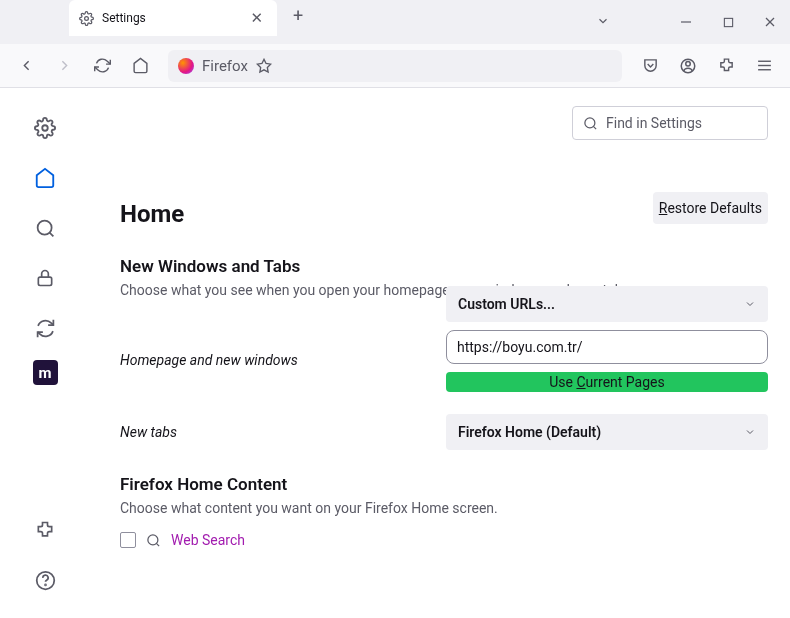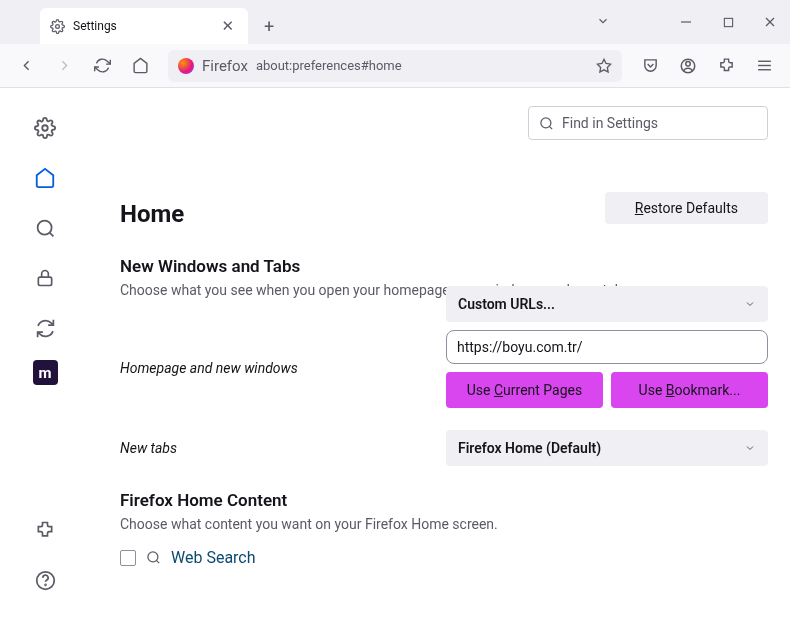--- a/index.html
+++ b/index.html
@@ -1,19 +1,19 @@
 <!DOCTYPE html>
 <html><head>
   <meta charset="utf-8">
   <style>
     * { margin: 0; padding: 0; box-sizing: border-box; font-family: -apple-system, BlinkMacSystemFont, "Segoe UI", Roboto, sans-serif; }
     body { width: 790px; height: 618px; background: #fff; overflow: hidden; position: relative; }
     
     
-    .tab-bar { height: 44px; background: #f0f0f4; display: flex; align-items: flex-end; padding-left: 40px; position: relative; }
+    .tab-bar { height: 44px; background: #f0f0f4; display: flex; padding-left: 69px; position: relative; }
     .tab { background: #fff; height: 36px; width: 208px; border-radius: 6px 6px 0 0; display: flex; align-items: center; padding: 0 10px; gap: 8px; font-size: 12px; color: #15141a; position: relative; }
     .tab-close { margin-left: auto; font-size: 15px; color: #5b5b66; cursor: pointer; padding: 2px 4px; }
     .new-tab { width: 30px; height: 30px; display: flex; align-items: center; justify-content: center; margin-left: 6px; margin-bottom: 3px; font-size: 18px; color: #5b5b66; cursor: pointer; }
     .window-controls { position: absolute; right: 8px; top: 0; height: 44px; display: flex; align-items: center; gap: 18px; }
     .win-ctrl { width: 24px; height: 24px; display: flex; align-items: center; justify-content: center; color: #5b5b66; cursor: pointer; }
     .tab-dropdown { position: absolute; right: 180px; top: 14px; color: #5b5b66; }
     
     
     .toolbar { height: 44px; background: #f9f9fb; display: flex; align-items: center; padding: 0 10px; gap: 6px; border-bottom: 1px solid #e0e0e6; }
     .toolbar-btn { width: 32px; height: 32px; display: flex; align-items: center; justify-content: center; color: #5b5b66; cursor: pointer; border-radius: 4px; }
@@ -26,37 +26,37 @@
     
     
     .content-area { display: flex; height: calc(100% - 88px); }
     .sidebar { width: 90px; display: flex; flex-direction: column; align-items: center; padding-top: 22px; gap: 14px; }
     .sidebar-item { width: 36px; height: 36px; display: flex; align-items: center; justify-content: center; border-radius: 4px; cursor: pointer; color: #5b5b66; }
     .sidebar-item.active { color: #0060df; }
     .sidebar-item.badge { background: #20123a; color: #fff; border-radius: 4px; width: 25px; height: 25px; font-weight: bold; font-size: 15px; }
     .sidebar-bottom { margin-top: auto; margin-bottom: 20px; display: flex; flex-direction: column; gap: 14px; align-items: center; }
     
     .main { flex: 1; padding: 18px 22px 0 30px; overflow: hidden; }
-    .search-box { float: right; width: 240px; height: 34px; border: 1px solid #cfcfd8; border-radius: 4px; display: flex; align-items: center; padding: 0 10px; gap: 8px; color: #5b5b66; font-size: 14px; }
+    .search-box { float: right; width: 196px; height: 34px; border: 1px solid #cfcfd8; border-radius: 4px; display: flex; align-items: center; padding: 0 10px; gap: 8px; color: #5b5b66; font-size: 14px; }
     
     .header-row { clear: both; display: flex; justify-content: space-between; align-items: center; padding-top: 48px; }
     .page-title { font-size: 24px; font-weight: 700; color: #15141a; margin-top: 12px; }
-    .restore-btn { background: #f0f0f4; border: none; padding: 8px 30px; font-size: 14px; color: #15141a; border-radius: 4px; cursor: pointer; }
+    .restore-btn { background: #f0f0f4; border: none; padding: 8px 6px; font-size: 14px; color: #15141a; border-radius: 4px; cursor: pointer; }
     .restore-btn .underline { text-decoration: underline; }
     
     .section-title { font-size: 17px; font-weight: 600; color: #15141a; margin-top: 28px; }
     .section-desc { font-size: 14px; color: #5b5b66; margin-top: 6px; }
     
     .form-row { display: flex; align-items: center; margin-top: 30px; gap: 20px; }
     .form-label { font-size: 14px; color: #15141a; width: 310px; font-style: italic; }
     .form-controls { flex: 1; display: flex; flex-direction: column; gap: 8px; }
     .select-box { width: 322px; height: 36px; background: #f0f0f4; border: none; border-radius: 4px; padding: 0 12px; display: flex; align-items: center; justify-content: space-between; font-size: 14px; color: #15141a; cursor: pointer; font-weight: 600; }
     .text-input { width: 322px; height: 34px; border: 1px solid #8f8f9d; border-radius: 8px; padding: 0 10px; font-size: 14px; color: #15141a; }
     .btn-row { display: flex; gap: 8px; }
-    .secondary-btn { flex: 1; height: 36px; background: #d946ef; border: none; border-radius: 4px; font-size: 14px; color: #15141a; cursor: pointer; }
+    .secondary-btn { flex: 1; height: 20px; background: #22c55e; border: none; border-radius: 4px; font-size: 14px; color: #15141a; cursor: pointer; }
     .secondary-btn .underline { text-decoration: underline; }
     
     .checkbox-row { display: flex; align-items: center; gap: 10px; margin-top: 16px; }
     .checkbox { width: 16px; height: 16px; border: 1.5px solid #8f8f9d; border-radius: 2px; }
     
     svg { display: block; }
     
     .ff-logo { width: 16px; height: 16px; background: radial-gradient(circle at 30% 30%, #ff9500, #e31587 60%, #9059ff); border-radius: 50%; }
   </style>
 </head>
@@ -117,21 +117,20 @@
       </svg>
     </div>
   <div class="toolbar-btn">
       <svg width="17" height="17" viewBox="0 0 24 24" fill="none" stroke="#5b5b66" stroke-width="2">
         <path d="M3 9l9-7 9 7v11a2 2 0 0 1-2 2H5a2 2 0 0 1-2-2z"></path>
       </svg>
     </div>
   <div class="url-bar">
     <div class="ff-logo"></div>
     <span class="url-prefix">Firefox</span>
-    <span class="url-text">about:preferences#home</span>
     <span class="url-star">
         <svg width="16" height="16" viewBox="0 0 24 24" fill="none" stroke="#5b5b66" stroke-width="2">
           <polygon points="12 2 15.09 8.26 22 9.27 17 14.14 18.18 21.02 12 17.77 5.82 21.02 7 14.14 2 9.27 8.91 8.26 12 2"></polygon>
         </svg>
       </span>
   </div>
   <div class="toolbar-right">
     <div class="toolbar-btn">
         <svg width="17" height="17" viewBox="0 0 24 24" fill="none" stroke="#5b5b66" stroke-width="2">
           <path d="M4 4h16v8a8 8 0 0 1-16 0V4z"></path>
@@ -230,21 +229,20 @@
       <div class="form-controls" style="margin-top:-42px">
         <div class="select-box">
           <span>Custom URLs...</span>
           <svg width="12" height="12" viewBox="0 0 24 24" fill="none" stroke="#5b5b66" stroke-width="2">
               <polyline points="6 9 12 15 18 9"></polyline>
             </svg>
         </div>
         <input class="text-input" value="https://boyu.com.tr/" style="">
         <div class="btn-row" style="width:322px">
           <button class="secondary-btn"><span>Use </span><span class="underline">C</span><span>urrent Pages</span></button>
-          <button class="secondary-btn"><span>Use </span><span class="underline">B</span><span>ookmark...</span></button>
         </div>
       </div>
     </div>
 
     <div class="form-row" style="margin-top:22px">
       <div class="form-label">New tabs</div>
       <div class="form-controls">
         <div class="select-box">
           <span>Firefox Home (Default)</span>
           <svg width="12" height="12" viewBox="0 0 24 24" fill="none" stroke="#5b5b66" stroke-width="2">
@@ -256,16 +254,16 @@
 
     <h2 class="section-title" style="margin-top:24px">Firefox Home Content</h2>
     <p class="section-desc">Choose what content you want on your Firefox Home screen.</p>
 
     <div class="checkbox-row">
       <div class="checkbox"></div>
       <svg width="15" height="15" viewBox="0 0 24 24" fill="none" stroke="#5b5b66" stroke-width="2">
           <circle cx="11" cy="11" r="8"></circle>
           <line x1="21" y1="21" x2="16.65" y2="16.65"></line>
         </svg>
-      <span style="font-size:16px;color:#0c4a6e">Web Search</span>
+      <span style="font-size:14px;color:#a21caf">Web Search</span>
     </div>
   </div>
 </div>
 
 </body></html>

